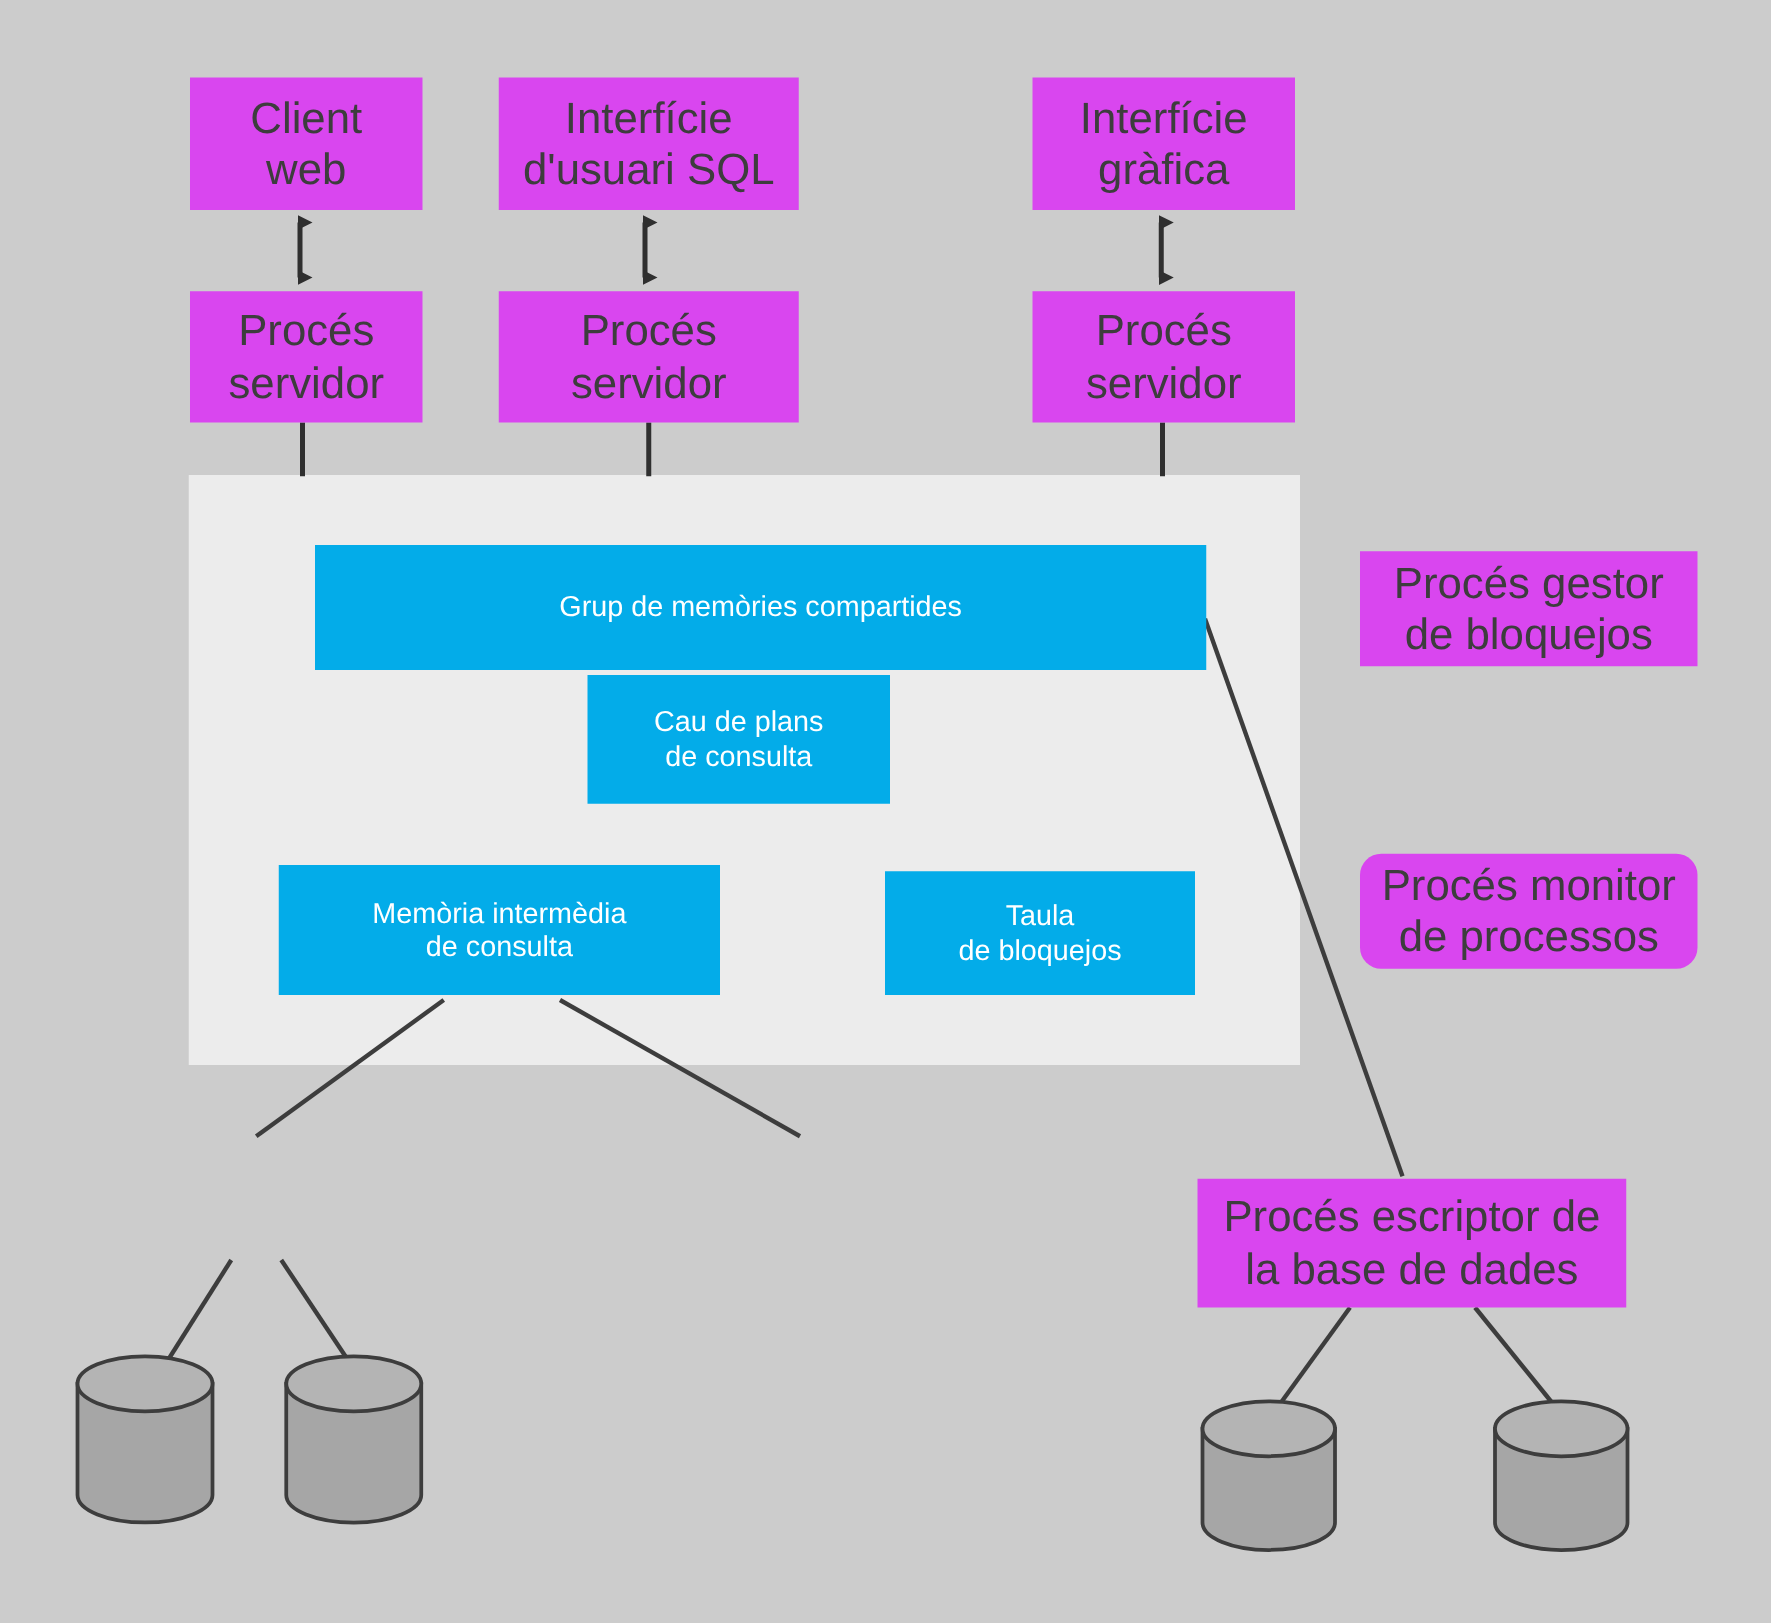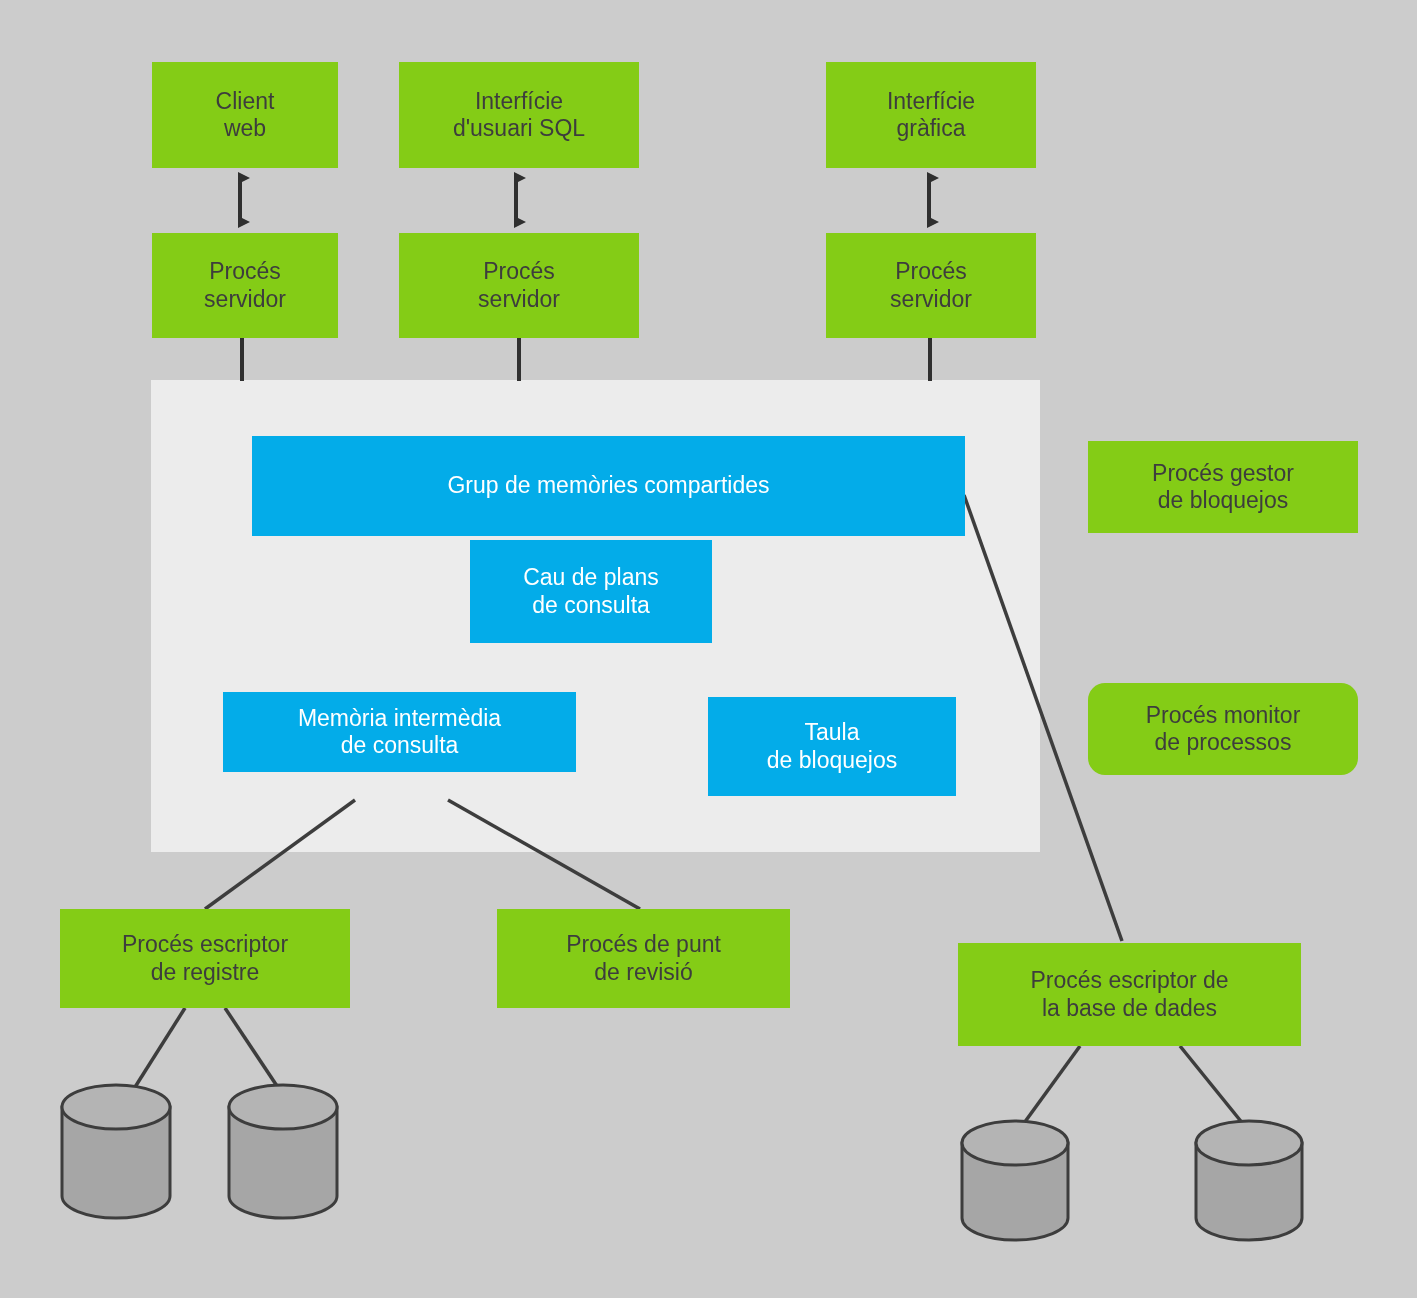--- a/index.html
+++ b/index.html
@@ -30,23 +30,23 @@
     position: absolute;
     box-sizing: border-box;
     display: flex;
     align-items: center;
     justify-content: center;
     text-align: center;
     line-height: 1.18;
     white-space: pre-line;
   }
   .gray-box {
-    background: #84cc16;
+    background: #d946ef;
     color: #3d3d3d;
-    font-size: 23px;
+    font-size: 35px;
   }
   .blue-box {
     background: #03ace9;
     color: #ffffff;
     font-size: 23px;
   }
   .panel {
     position: absolute;
     background: #ececec;
   }
@@ -130,34 +130,30 @@
 servidor</div>
 
   <div class="node gray-box" style="left:826px; top:233px; width:210px; height:105px;">Procés
 servidor</div>
 
   <div class="node blue-box" style="left:252px; top:436px; width:713px; height:100px;">Grup de memòries compartides</div>
 
   <div class="node blue-box" style="left:470px; top:540px; width:242px; height:103px;">Cau de plans
 de consulta</div>
 
-  <div class="node blue-box" style="left:223px; top:692px; width:353px; height:80px;">Memòria intermèdia
+  <div class="node blue-box" style="left:223px; top:692px; width:353px; height:104px;">Memòria intermèdia
 de consulta</div>
 
   <div class="node blue-box" style="left:708px; top:697px; width:248px; height:99px;">Taula
 de bloquejos</div>
 
   <div class="node gray-box" style="left:1088px; top:441px; width:270px; height:92px;">Procés gestor
 de bloquejos</div>
 
   <div class="node gray-box" style="left:1088px; top:683px; width:270px; height:92px;border-radius:17px;">Procés monitor
 de processos</div>
 
-  <div class="node gray-box" style="left:60px; top:909px; width:290px; height:99px;">Procés escriptor
-de registre</div>
 
-  <div class="node gray-box" style="left:497px; top:909px; width:293px; height:99px;">Procés de punt
-de revisió</div>
 
   <div class="node gray-box" style="left:958px; top:943px; width:343px; height:103px;">Procés escriptor de
 la base de dades</div>
 
 </div>
 
 </body></html>

